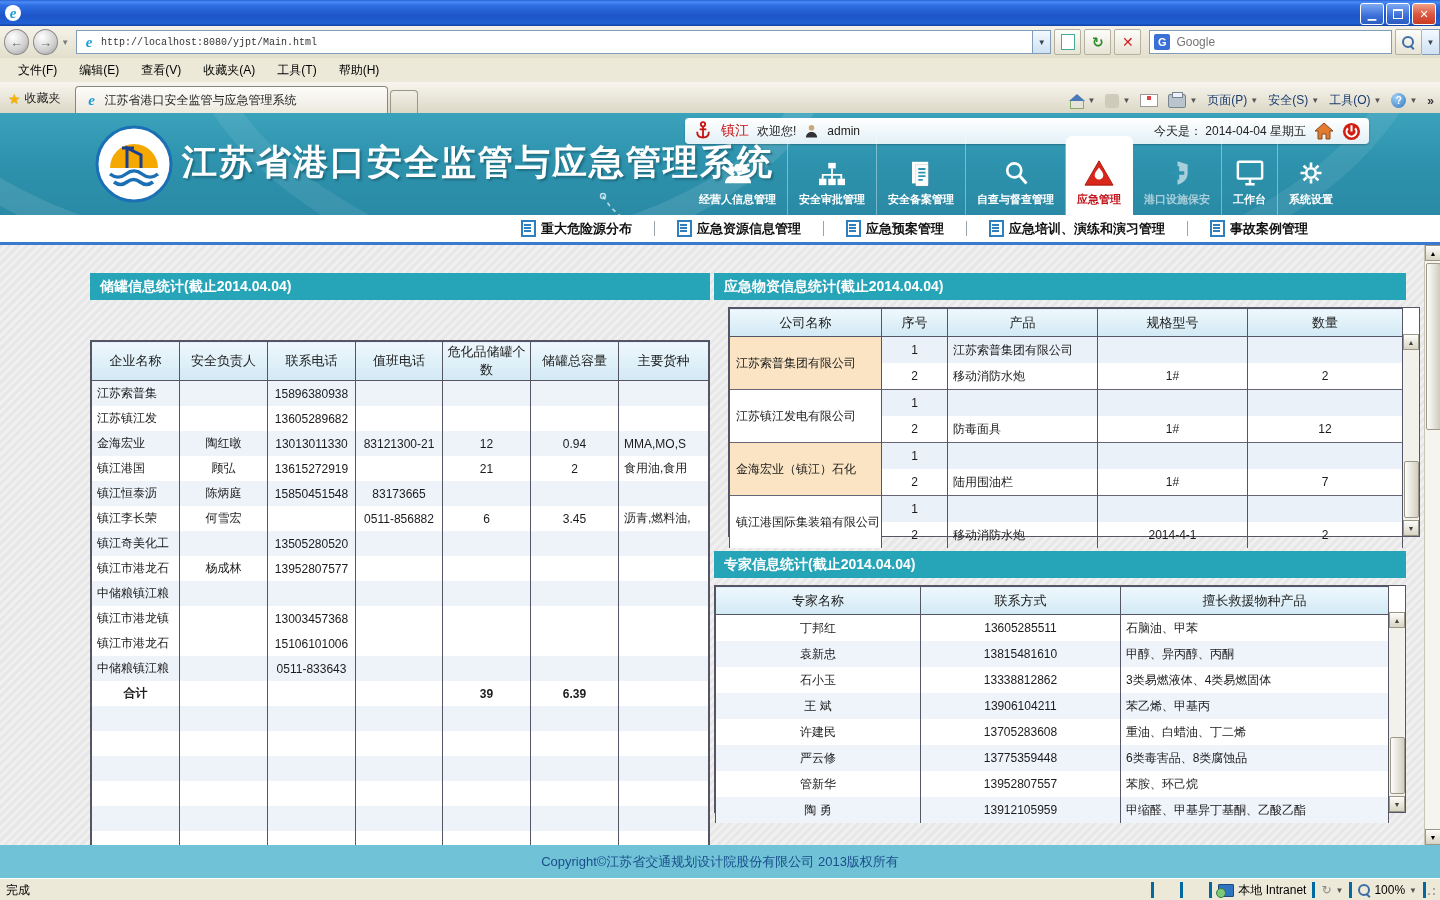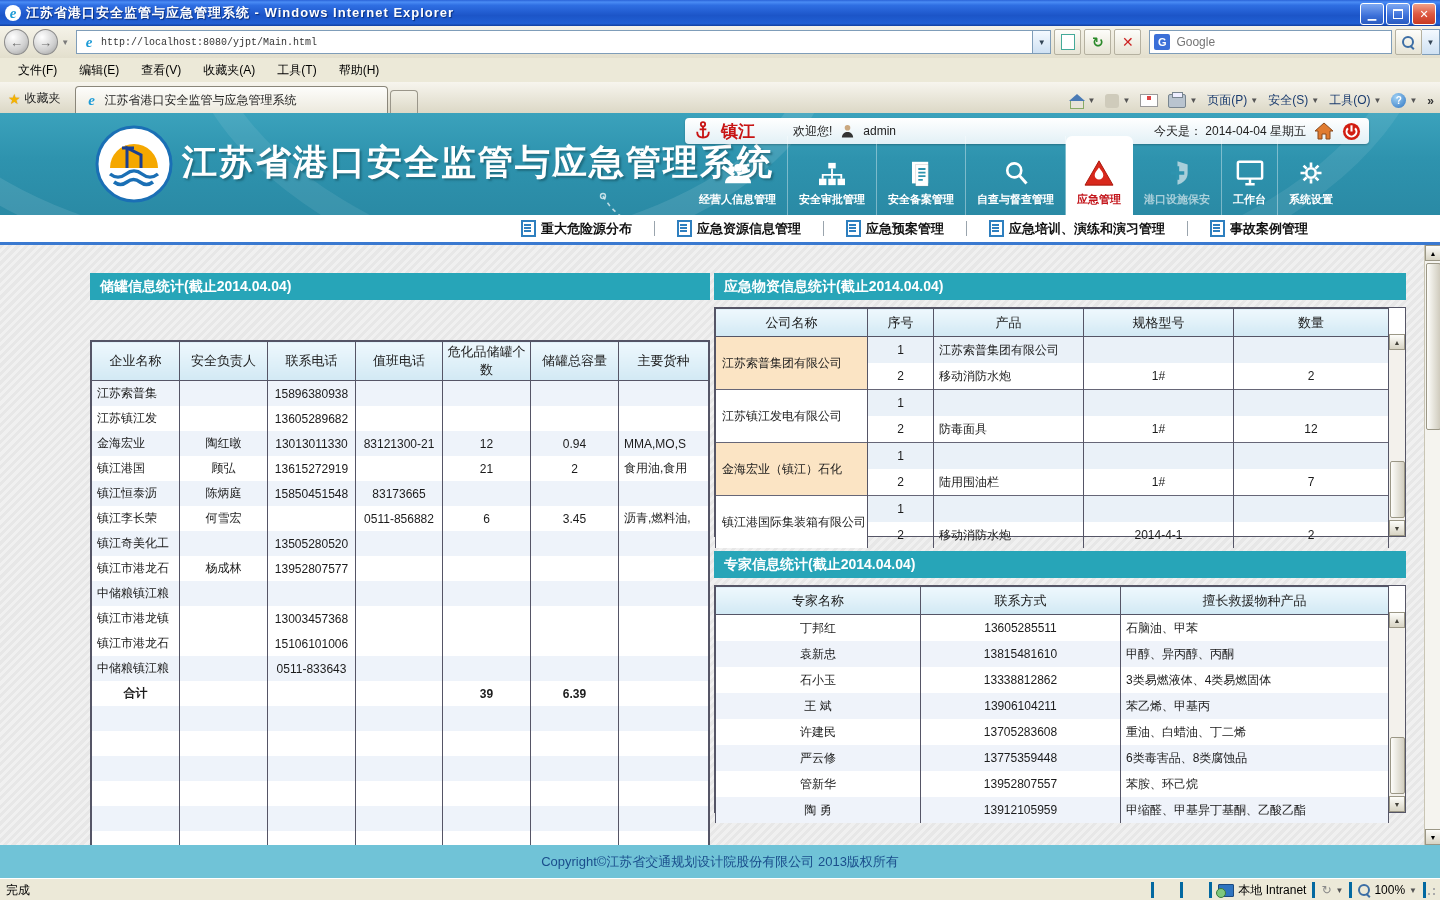--- a/index.html
+++ b/index.html
@@ -74,21 +74,21 @@
   .sw1{width:900px;height:420px;left:-120px;top:-300px;}
   .sw2{width:1200px;height:600px;left:180px;top:-430px;border-color:rgba(255,255,255,0.08);}
   #logo{position:absolute;left:94px;top:11px;}
   #sys-title{position:absolute;left:182px;top:26px;color:#fff;font-size:35px;font-weight:bold;letter-spacing:2px;
     text-shadow:2px 2px 2px rgba(20,80,95,.55);}
   #deco-arc{position:absolute;left:598px;top:78px;opacity:.8;}
   
   #welcome{position:absolute;left:685px;top:5px;width:668px;height:26px;border-radius:4px;
     background:linear-gradient(180deg,#ffffff,#e2f0f6);box-shadow:0 1px 2px rgba(0,0,0,.25);
     display:flex;align-items:center;gap:8px;padding:0 8px;color:#222;}
-  #welcome .city{color:#c81414;font-weight:bold;font-size:17px;margin-right:30px;}
+  #welcome .city{color:#c81414;font-weight:normal;font-size:14px;}
   #welcome .date{margin-left:auto;}
   .wicon{display:flex;align-items:center;}
   
   #nav{position:absolute;left:688px;top:37px;height:65px;display:flex;align-items:flex-end;}
   .nav-item{height:65px;padding:6px 11px 8px;display:flex;flex-direction:column;align-items:center;justify-content:flex-end;gap:5px;
     border-right:1px solid rgba(255,255,255,.38);color:#fff;font-size:11px;font-weight:bold;white-space:nowrap;}
   .nav-item:last-child{border-right:none;}
   .nav-item.active{background:#fff;border-radius:6px 6px 0 0;color:#c3161c;border-right-color:transparent;}
   .nav-item.disabled{color:#a9cfda;}
   .nav-item svg{display:block;}
@@ -148,21 +148,20 @@
   .docico{width:11px;height:13px;background:#fff;border:2px solid #2e7fbf;position:relative;}
   .docico::after{content:"";position:absolute;left:1px;top:2px;width:7px;height:1.5px;background:#2e7fbf;box-shadow:0 3px 0 #2e7fbf,0 6px 0 #2e7fbf;}
 </style>
 </head>
 <body>
 
 <div id="root">
 
   <div id="titlebar">
     <span class="ie-ico" style="background:#fff;">e</span>
-    <span class="ttl">江苏省港口安全监管与应急管理系统 - Windows Internet Explorer</span>
     <div class="winbtns">
       <div class="winbtn">▁</div>
       <div class="winbtn">
           <span class="restore-glyph"></span>
         </div>
       <div class="winbtn close">✕</div>
     </div>
   </div>
 
   <div id="addrbar">
@@ -613,21 +612,21 @@
                   <td></td>
                   <td></td>
                 </tr>
               </tbody>
           </table>
         </div>
       </div>
 
       <div class="panel" style="left:714px;top:28px;width:692px;">
         <div class="panel-title">应急物资信息统计(截止2014.04.04)</div>
-        <div class="tblwrap" style="width:690px;height:228px;">
+        <div class="tblwrap" style="width:690px;height:228px;margin-left:14px;">
           <table id="supplies-tbl" style="width:674px;">
             <colgroup>
                 <col style="width:152px">
                 <col style="width:66px">
                 <col style="width:150px">
                 <col style="width:150px">
                 <col>
               </colgroup>
             <thead>
                 <tr>

